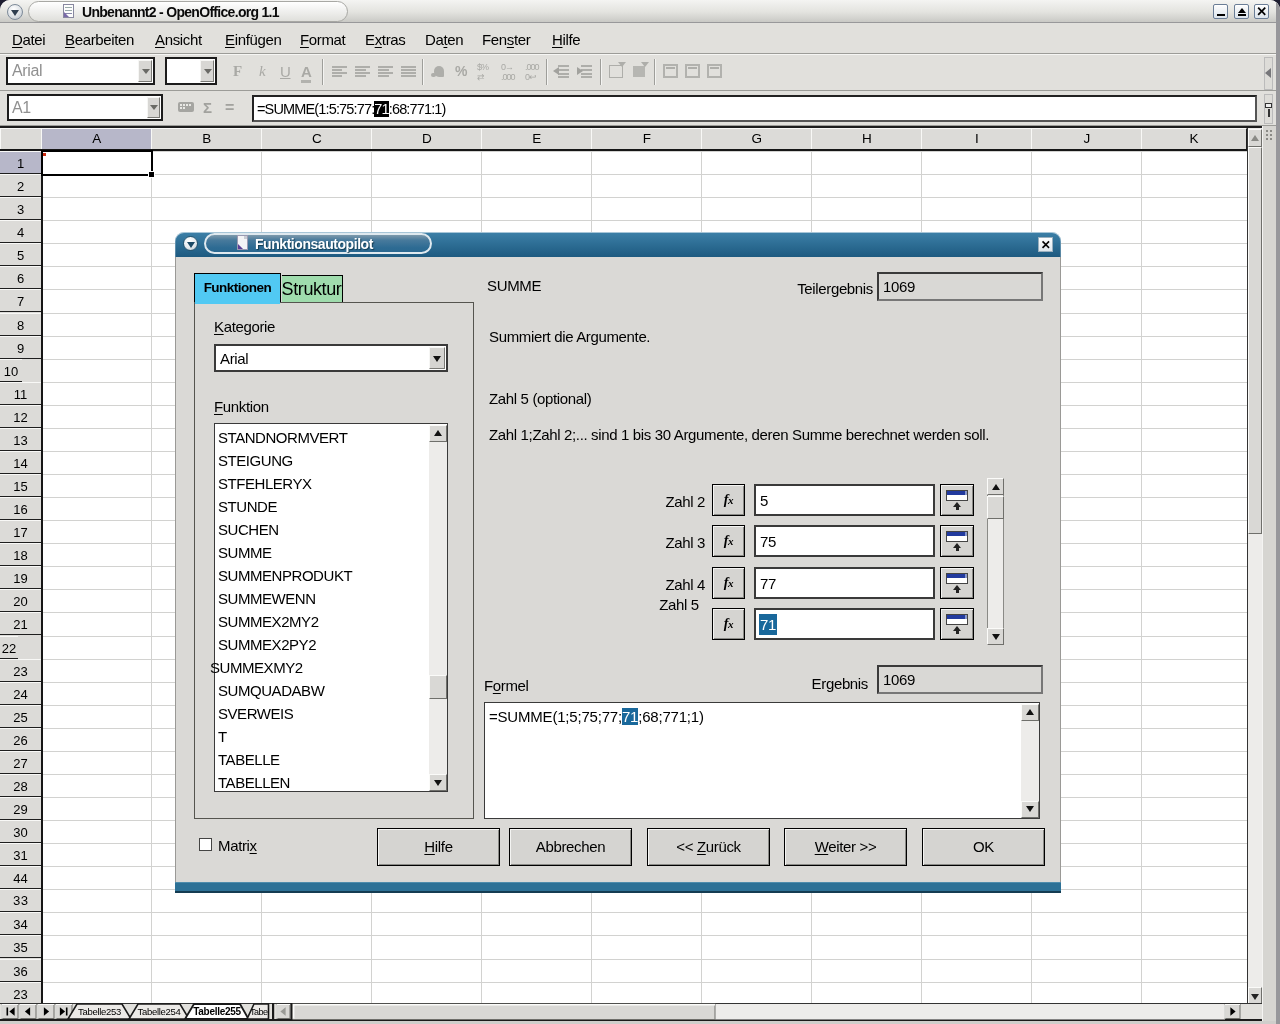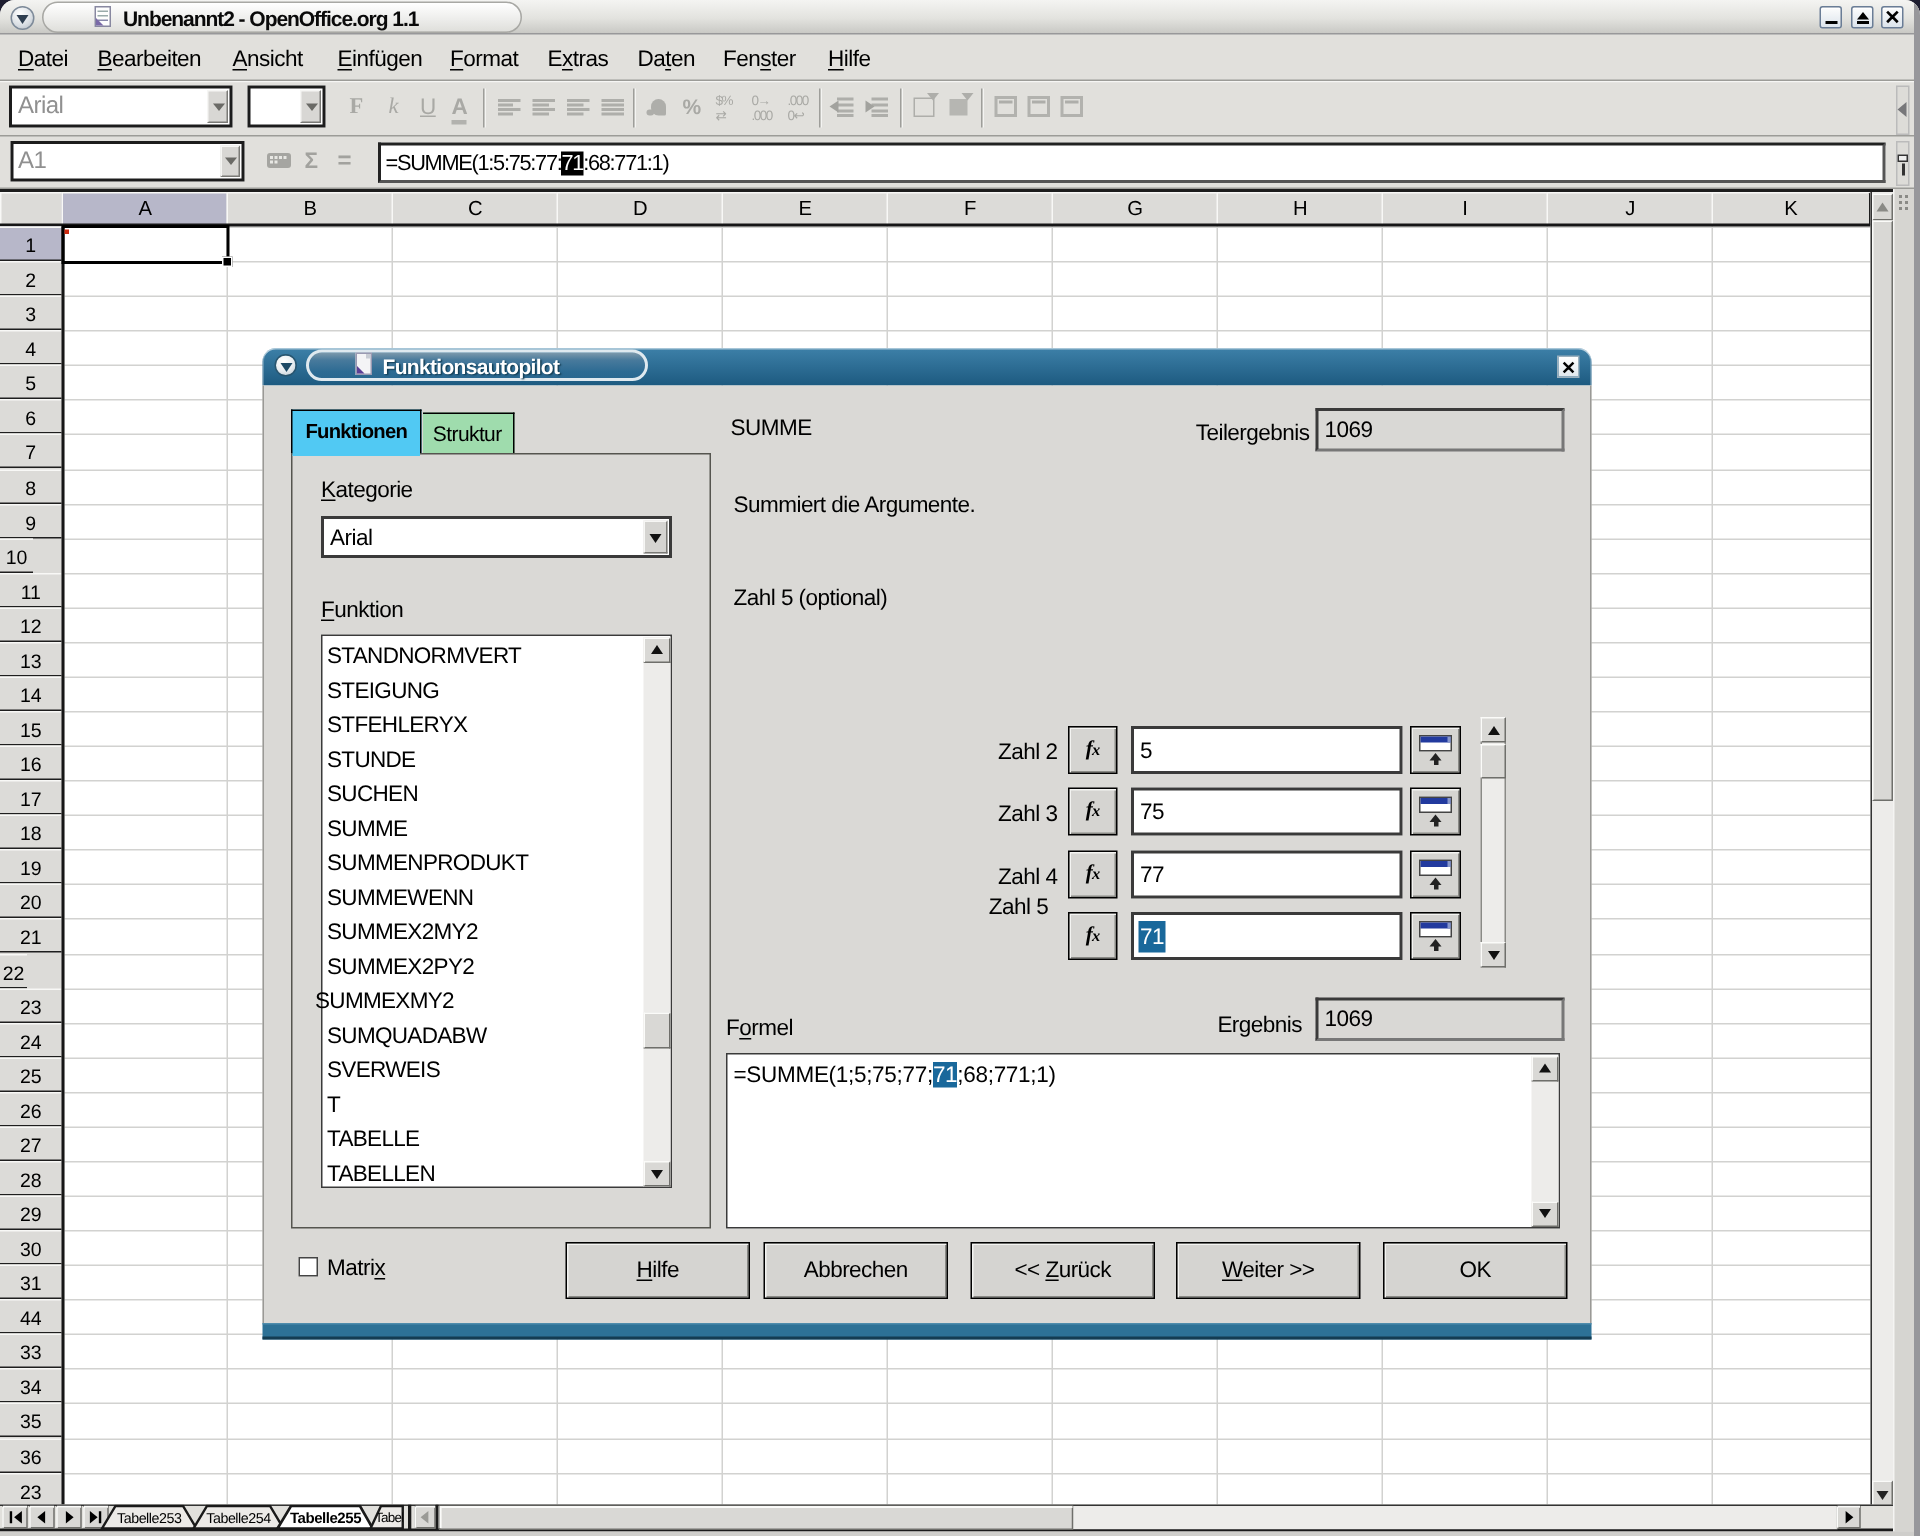--- a/index.html
+++ b/index.html
@@ -223,21 +223,21 @@
 <div class="rh" style="left:0;top:658.5px;width:41px;height:23.1px;line-height:23px;">23</div>
 <div class="rh" style="left:0;top:681.6px;width:41px;height:23.1px;line-height:23px;">24</div>
 <div class="rh" style="left:0;top:704.7px;width:41px;height:23.1px;line-height:23px;">25</div>
 <div class="rh" style="left:0;top:727.8px;width:41px;height:23.1px;line-height:23px;">26</div>
 <div class="rh" style="left:0;top:750.8px;width:41px;height:23.1px;line-height:23px;">27</div>
 <div class="rh" style="left:0;top:773.9px;width:41px;height:23.1px;line-height:23px;">28</div>
 <div class="rh" style="left:0;top:797.0px;width:41px;height:23.1px;line-height:23px;">29</div>
 <div class="rh" style="left:0;top:820.0px;width:41px;height:23.1px;line-height:23px;">30</div>
 <div class="rh" style="left:0;top:843.1px;width:41px;height:23.1px;line-height:23px;">31</div>
 <div class="rh" style="left:0;top:866.2px;width:41px;height:23.1px;line-height:23px;">44</div>
-<div class="rh" style="left:0;top:889.2px;width:41px;height:23.1px;line-height:23px;">33</div>
+<div class="rh" style="left:0;top:889.2px;width:41px;height:23.1px;line-height:23px;font-family:Liberation Mono, monospace;">33</div>
 <div class="rh" style="left:0;top:912.3px;width:41px;height:23.1px;line-height:23px;">34</div>
 <div class="rh" style="left:0;top:935.4px;width:41px;height:23.1px;line-height:23px;">35</div>
 <div class="rh" style="left:0;top:958.5px;width:41px;height:23.1px;line-height:23px;">36</div>
 <div class="rh" style="left:0;top:981.5px;width:41px;height:23.1px;line-height:23px;">23</div>
 <div class="a" style="left:41px;top:151px;width:2px;height:852px;background:#161616"></div>
 <div class="a" style="left:41px;top:150px;width:112px;height:26px;border:2.5px solid #000"></div>
 <div class="a" style="left:148px;top:171px;width:7px;height:7px;background:#000;border:1px solid #fff"></div>
 <div class="a" style="left:42.5px;top:152.5px;width:3px;height:3px;background:#cc2a10"></div>
 <div class="a" style="left:1247px;top:128px;width:15px;height:878px;background:#edecea;border-left:1px solid #333"></div>
 <div class="sbtn" style="left:1248px;top:129px;width:14px;height:18px"></div>
@@ -298,21 +298,21 @@
 <div class="a arr" style="left:12px;top:10px;border-left:4px solid transparent;border-right:4px solid transparent;border-top:6px solid #1d4a66"></div>
 <div class="a" style="left:29px;top:1px;width:228px;height:21px;border-radius:11px;border:2px solid #dfe9ef;background:linear-gradient(#7e9aac 0%,#487a9c 30%,#2d6b93 75%,#2a6890)"></div>
 <div class="a" style="left:62px;top:3px;width:11px;height:15px;background:#f4f4f6;border:1px solid #9a9ab2"></div>
 <div class="a" style="left:63px;top:12px;width:0;height:0;border-left:5px solid #5b3f96;border-top:5px solid transparent"></div>
 <div class="a" style="left:69px;top:4px;width:3px;height:3px;background:#c8ccd4"></div>
 <div class="a" style="left:80px;top:4px;font-size:14px;font-weight:bold;color:#fff;text-shadow:1px 1px 1px #123c52;letter-spacing:-0.45px">Funktionsautopilot</div>
 <div class="a" style="left:863px;top:5px;width:15px;height:15px;background:linear-gradient(#ffffff,#dfe7ed);border:1px solid #9ab0be;font-size:12px;font-weight:bold;color:#000;text-align:center;line-height:14px">✕</div>
 <div class="a" style="left:0;top:25px;width:886px;height:625px;background:#dad9d6;border-left:1px solid #9a9996;border-right:1px solid #9a9996"></div>
 <div class="a" style="left:0;top:650px;width:886px;height:11px;background:#2d7196;border-top:1px solid #4e8cac;border-bottom:2px solid #143c52"></div>
 <div class="a" style="left:19px;top:41px;width:87px;height:29px;background:#51c9f3;border:1.5px solid #000;border-bottom:none;font-size:13.5px;font-weight:bold;letter-spacing:-0.5px;text-align:center;line-height:28px">Funktionen</div>
-<div class="a" style="left:106.5px;top:43px;width:61px;height:27px;background:#9fdcad;border:1.5px solid #000;border-bottom:none;border-left:none;font-size:14px;letter-spacing:-0.4px;text-align:center;line-height:26px">Struktur</div>
+<div class="a" style="left:106.5px;top:43px;width:61px;height:27px;background:#9fdcad;border:1.5px solid #000;border-bottom:none;border-left:none;font-size:18px;letter-spacing:-0.4px;text-align:center;line-height:26px">Struktur</div>
 <div class="a" style="left:19px;top:69.5px;width:280px;height:517px;border:1px solid #55554f;border-top:1.5px solid #55554f;background:#dad9d6"></div>
 <div class="a" style="left:20px;top:69.5px;width:85px;height:2px;background:#51c9f3"></div>
 <div class="lbl" style="left:39px;top:86px"><u>K</u>ategorie</div>
 <div class="fld" style="left:39px;top:112px;width:234px;height:28px"></div>
 <div class="a" style="left:45px;top:118px;font-size:15px">Arial</div>
 <div class="cbtn" style="left:254px;top:115px;width:16px;height:22px;background:#d5d4d1"></div>
 <div class="a arr" style="left:258px;top:124px;border-left:4px solid transparent;border-right:4px solid transparent;border-top:6px solid #111"></div>
 <div class="lbl" style="left:39px;top:166px"><u>F</u>unktion</div>
 <div class="fld" style="left:39px;top:191px;width:234px;height:369px;border-width:1.5px"></div>
 <div class="a" style="left:43px;top:197px;font-size:15px;letter-spacing:-0.45px;white-space:nowrap">STANDNORMVERT</div>
@@ -336,20 +336,21 @@
 <div class="a arr" style="left:259px;top:198px;border-left:4px solid transparent;border-right:4px solid transparent;border-bottom:6px solid #111"></div>
 <div class="sbtn" style="left:254px;top:443px;width:18px;height:24px"></div>
 <div class="sbtn" style="left:254px;top:541.5px;width:18px;height:17px"></div>
 <div class="a arr" style="left:259px;top:548px;border-left:4px solid transparent;border-right:4px solid transparent;border-top:6px solid #111"></div>
 <div class="lbl" style="left:312px;top:45px">SUMME</div>
 <div class="lbl" style="left:617px;top:48px;width:81px;text-align:right">Teilergebnis</div>
 <div class="a" style="left:702px;top:40px;width:166px;height:29px;background:#d9d8d5;border:2px solid #3a3a3a;border-bottom-color:#777;border-right-color:#777"></div>
 <div class="a" style="left:708px;top:46px;font-size:15px">1069</div>
 <div class="lbl" style="left:314px;top:96px">Summiert die Argumente.</div>
 <div class="lbl" style="left:314px;top:158px">Zahl 5 (optional)</div>
+<div class="lbl" style="left:314px;top:194px">Zahl 1;Zahl 2;... sind 1 bis 30 Argumente, deren Summe berechnet werden soll.</div>
 <div class="lbl" style="left:478px;top:261px;width:52px;text-align:right">Zahl 2</div>
 <div class="dlg-btn" style="left:537px;top:252px;width:33px;height:32px;font-family:'Liberation Serif',serif;font-style:italic;font-weight:bold;font-size:14px;line-height:30px">f<span style="font-size:11px">x</span></div>
 <div class="fld" style="left:579px;top:252px;width:181px;height:32px"></div>
 <div class="a" style="left:585px;top:260px;font-size:15px">5</div>
 <div class="dlg-btn" style="left:765px;top:252px;width:34px;height:32px"></div>
 <div class="a" style="left:771px;top:258px;width:22px;height:11px;background:#fff;border:1px solid #444"></div>
 <div class="a" style="left:772px;top:259px;width:20px;height:4px;background:#223a9e;box-shadow:inset -2px 0 0 #8898cc"></div>
 <div class="a arr" style="left:778px;top:270px;border-left:4px solid transparent;border-right:4px solid transparent;border-bottom:5px solid #222"></div>
 <div class="a" style="left:781px;top:274px;width:2.5px;height:4px;background:#222"></div>
 <div class="lbl" style="left:478px;top:302px;width:52px;text-align:right">Zahl 3</div>

